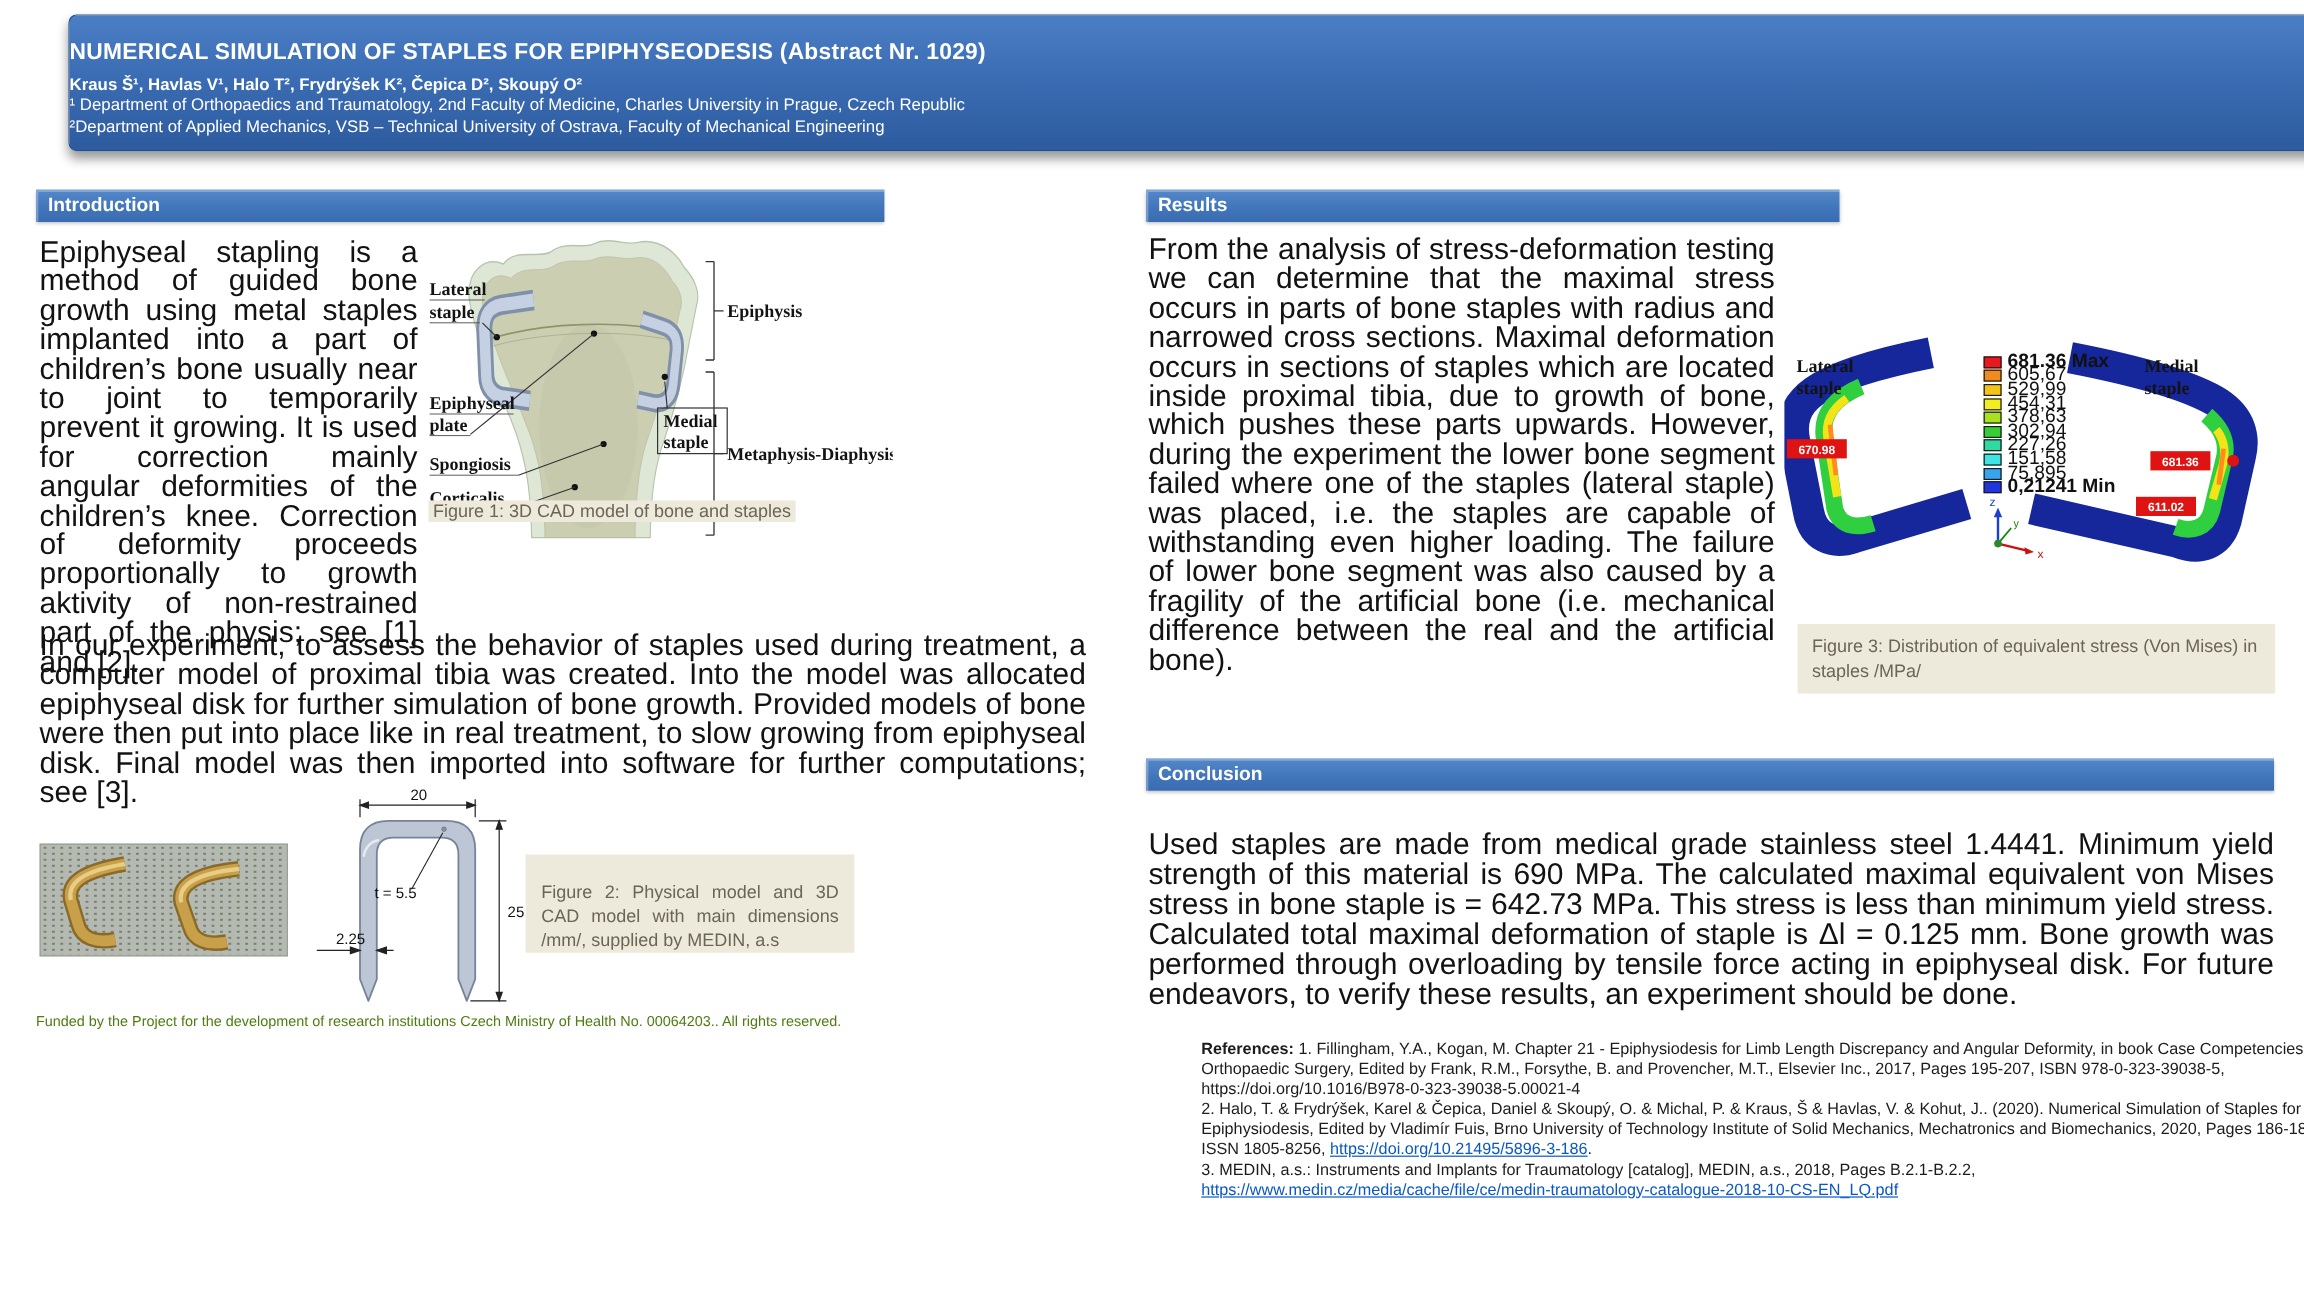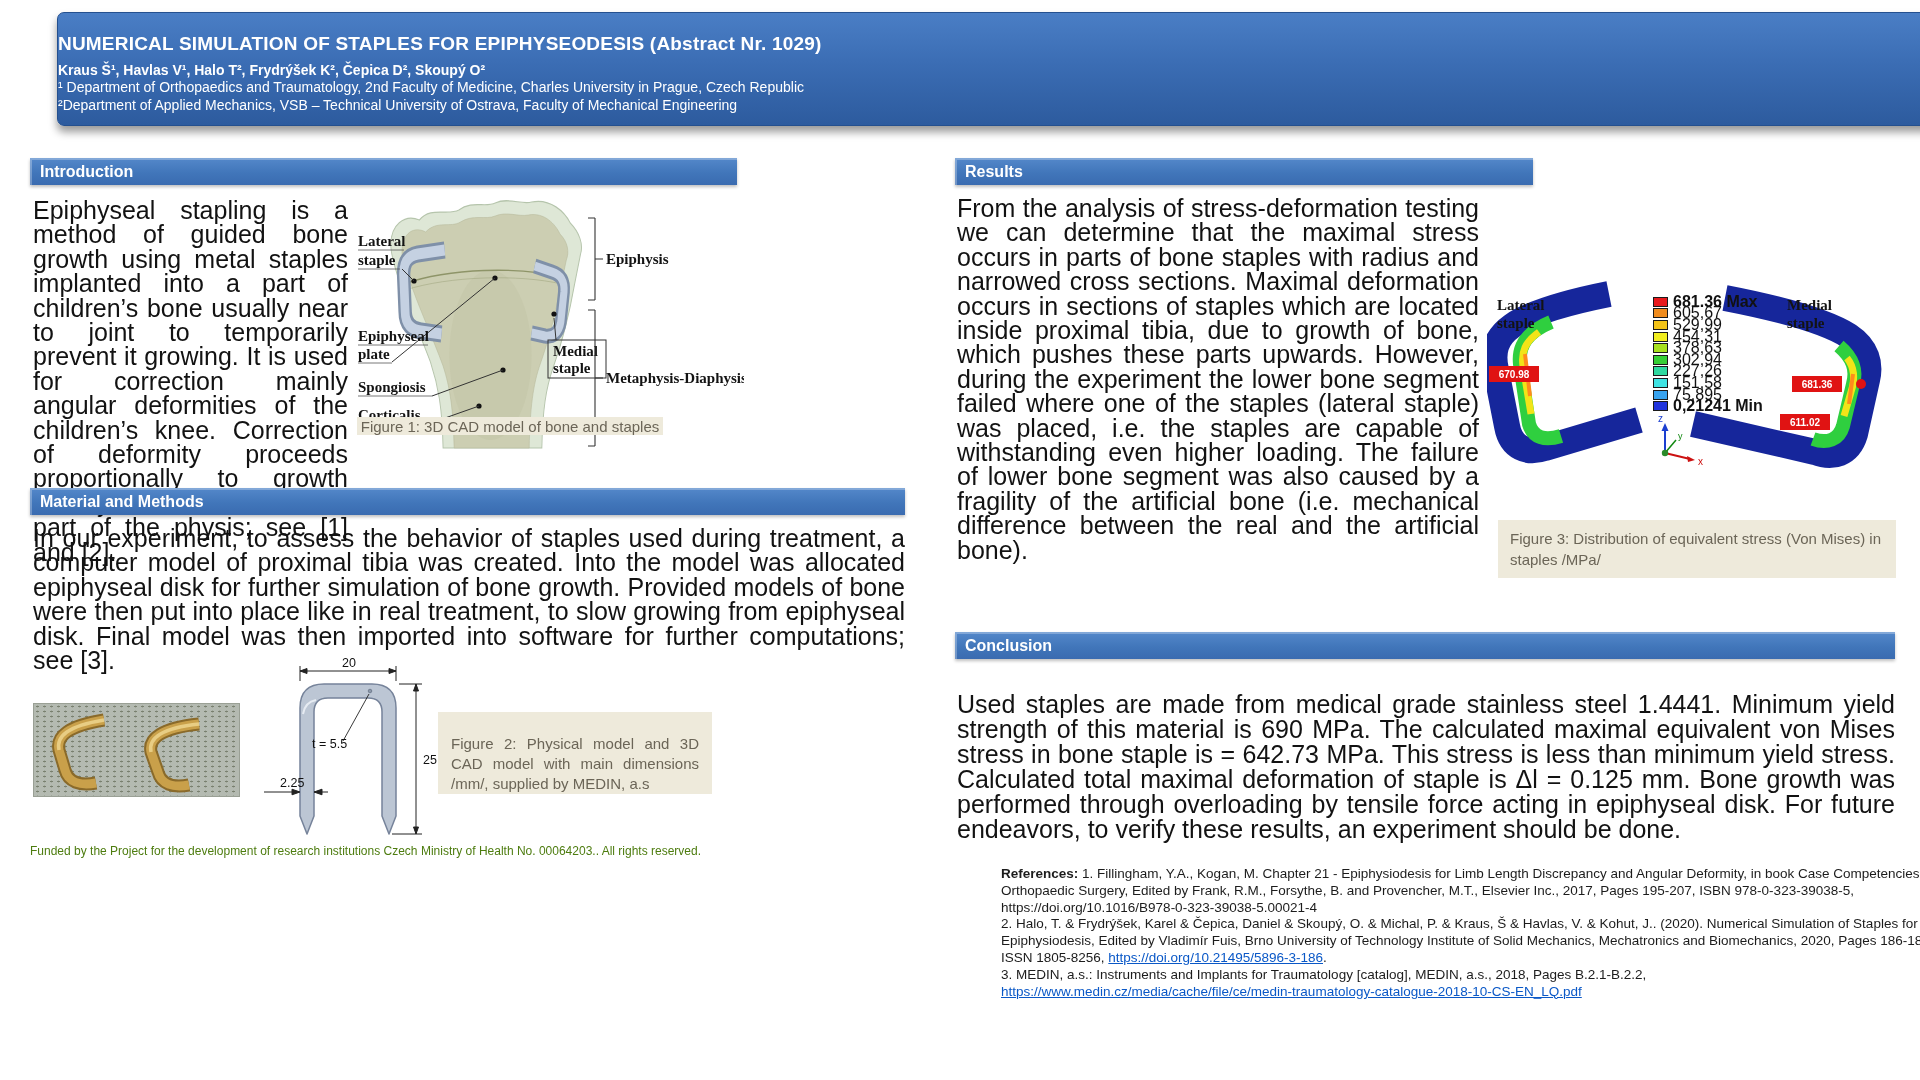--- a/index.html
+++ b/index.html
@@ -125,23 +125,20 @@
     <g stroke="#333" stroke-width="1.1" fill="none">
       <path d="M 236,28 h 7 M 243,28 V 110 M 236,110 h 7 M 243,69 h 8"></path>
       <path d="M 236,120 h 7 M 243,120 V 256 M 236,256 h 7 M 243,188 h 8"></path>
     </g>
     <text class="serifLbl" x="254" y="74">Epiphysis</text>
     <text class="serifLbl" x="254" y="193">Metaphysis-Diaphysis</text>
   </svg>
 
   <div class="caption cap1" style="left:357px;top:417px;width:306px;height:18px;">Figure 1: 3D CAD model of bone and staples</div>
 
-  <div class="sec-bar" style="left:30px;top:488px;width:875px;">
-    <span>Material and Methods</span>
-  </div>
 
   <div class="body-text" style="left:33px;top:526px;width:872px;">In our experiment, to assess the behavior of staples used during treatment, a computer model of proximal tibia was created. Into the model was allocated epiphyseal disk for further simulation of bone growth. Provided models of bone were then put into place like in real treatment, to slow growing from epiphyseal disk. Final model was then imported into software for further computations; see [3].</div>
 
   <div class="photo" style="left:33px;top:703px;width:205px;height:92px;">
     <svg width="205" height="92" viewBox="0 0 205 92">
       <g fill="none" stroke-linejoin="round">
         <path d="M 70,16 C 34,22 22,32 25,46 L 31,66 C 34,78 46,82 62,79" stroke="#8a6a2a" stroke-width="13"></path>
         <path d="M 70,16 C 34,22 22,32 25,46 L 31,66 C 34,78 46,82 62,79" stroke="#c9a04a" stroke-width="9"></path>
         <path d="M 70,16 C 34,22 22,32 25,46" stroke="#e8cd84" stroke-width="3.5"></path>
         <path d="M 165,20 C 128,24 114,34 117,48 L 124,68 C 127,80 139,84 155,81" stroke="#8a6a2a" stroke-width="13"></path>

